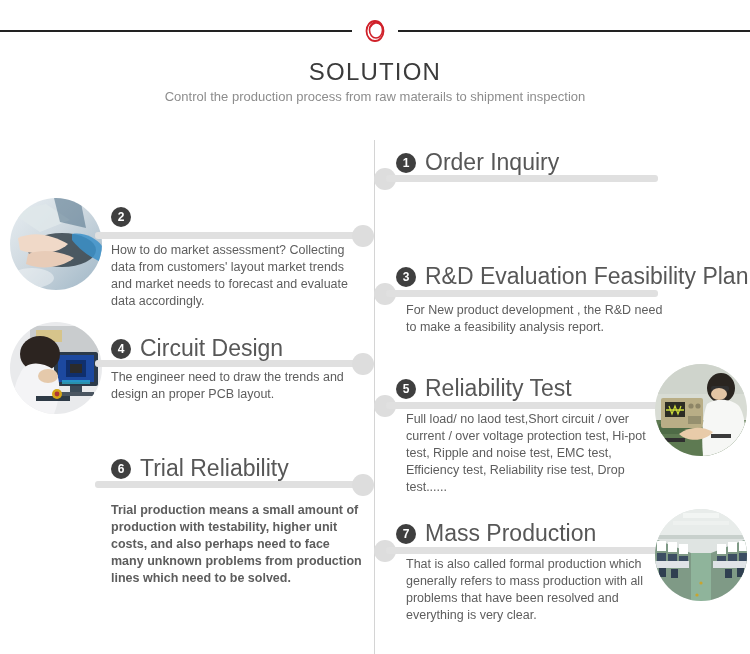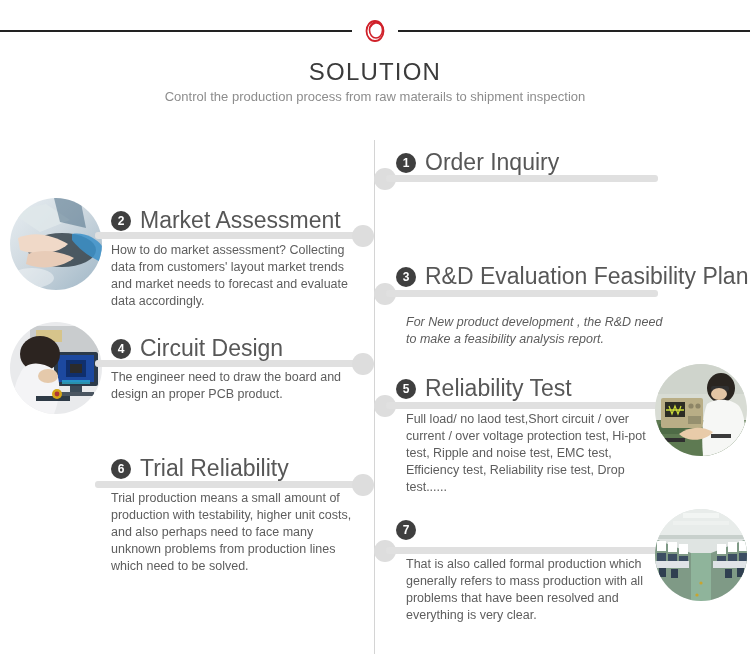--- a/index.html
+++ b/index.html
@@ -155,41 +155,41 @@
   #step-2 .photo     { left: 10px; top: 78px; }
   #step-2 .step-head { left: 111px; top: 87px; }
   #step-2 .connector { left: 95px;  top: 112px; width: 270px; }
   #step-2 .bulb      { left: 352px; top: 105px; }
   #step-2 .step-desc { left: 111px; top: 122px; width: 252px; }
 
   
   #step-3 .step-head { left: 22px;  top: 143px; }
   #step-3 .connector { left: 12px;  top: 170px; width: 272px; }
   #step-3 .bulb      { left: 0px;   top: 163px; }
-  #step-3 .step-desc { left: 32px;  top: 194px; width: 260px; font-style: italic; }
+  #step-3 .step-desc { left: 32px;  top: 182px; width: 260px; }
 
   
   #step-4 .photo     { left: 10px;  top: 202px; }
   #step-4 .step-head { left: 111px; top: 215px; }
   #step-4 .connector { left: 95px;  top: 240px; width: 270px; }
   #step-4 .bulb      { left: 352px; top: 233px; }
   #step-4 .step-desc { left: 111px; top: 249px; width: 252px; }
 
   
   #step-5 .step-head { left: 22px;  top: 255px; }
   #step-5 .connector { left: 12px;  top: 282px; width: 272px; }
   #step-5 .bulb      { left: 0px;   top: 275px; }
   #step-5 .step-desc { left: 32px;  top: 291px; width: 254px; }
   #step-5 .photo     { left: 281px; top: 244px; }
 
   
   #step-6 .step-head { left: 111px; top: 335px; }
   #step-6 .connector { left: 95px;  top: 361px; width: 270px; }
   #step-6 .bulb      { left: 352px; top: 354px; }
-  #step-6 .step-desc { left: 111px; top: 370px; width: 252px; }
+  #step-6 .step-desc { left: 111px; top: 382px; width: 252px; font-weight: bold; }
 
   
   #step-7 .step-head { left: 22px;  top: 400px; }
   #step-7 .connector { left: 12px;  top: 427px; width: 272px; }
   #step-7 .bulb      { left: 0px;   top: 420px; }
   #step-7 .step-desc { left: 32px;  top: 436px; width: 254px; }
   #step-7 .photo     { left: 281px; top: 389px; }
 </style>
 </head>
 <body>
@@ -238,21 +238,20 @@
         <path d="M8 40 C26 32 44 38 58 46 C48 56 26 58 10 52 Z" fill="#f0d9c8"></path>
         <path d="M18 56 C34 50 52 54 64 60 C52 70 30 72 16 66 Z" fill="#e8ccb8"></path>
         <path d="M62 36 C74 34 86 40 92 48 L92 64 C80 60 68 50 62 42 Z" fill="#3b90c9" opacity="0.85"></path>
         <ellipse cx="22" cy="80" rx="22" ry="10" fill="#ffffff" opacity="0.4"></ellipse>
       </svg>
     </div>
     <div class="connector"></div>
     <div class="bulb"></div>
     <div class="step-head">
       <div class="badge">2</div>
-      <div class="step-title">Market Assessment</div>
     </div>
     <div class="step-desc">How to do market assessment? Collecting data from customers' layout market trends and market needs to forecast and evaluate data accordingly.</div>
   </div>
 
   <div class="step right" id="step-3">
     <div class="bulb"></div>
     <div class="connector"></div>
     <div class="step-head">
       <div class="badge">3</div>
       <div class="step-title">R&amp;D Evaluation Feasibility Plan</div>
@@ -280,21 +279,21 @@
         <circle cx="47" cy="72" r="5" fill="#d6a517"></circle>
         <circle cx="47" cy="72" r="2.4" fill="#b03636"></circle>
       </svg>
     </div>
     <div class="connector"></div>
     <div class="bulb"></div>
     <div class="step-head">
       <div class="badge">4</div>
       <div class="step-title">Circuit Design</div>
     </div>
-    <div class="step-desc">The engineer need to draw the board and design an proper PCB product.</div>
+    <div class="step-desc">The engineer need to draw the trends and design an proper PCB layout.</div>
   </div>
 
   <div class="step right" id="step-5">
     <div class="bulb"></div>
     <div class="connector"></div>
     <div class="photo">
       <svg width="92" height="92" viewBox="0 0 92 92">
         <rect width="92" height="92" fill="#d8dcd4"></rect>
         <rect x="0" y="0" width="92" height="30" fill="#cfd4cc"></rect>
         <rect x="0" y="56" width="92" height="36" fill="#5e7a52"></rect>
@@ -370,16 +369,17 @@
           <rect x="16" y="60" width="7" height="9"></rect>
           <rect x="70" y="60" width="7" height="9"></rect>
           <rect x="82" y="59" width="7" height="9"></rect>
         </g>
         <circle cx="46" cy="74" r="1.6" fill="#c9a52e"></circle>
         <circle cx="42" cy="86" r="1.6" fill="#c9a52e"></circle>
       </svg>
     </div>
     <div class="step-head">
       <div class="badge">7</div>
+      <div class="step-title">Mass Production</div>
     </div>
     <div class="step-desc">That is also called formal production which generally refers to mass production with all problems that have been resolved and everything is very clear.</div>
   </div>
 </div>
 
 </body></html>

